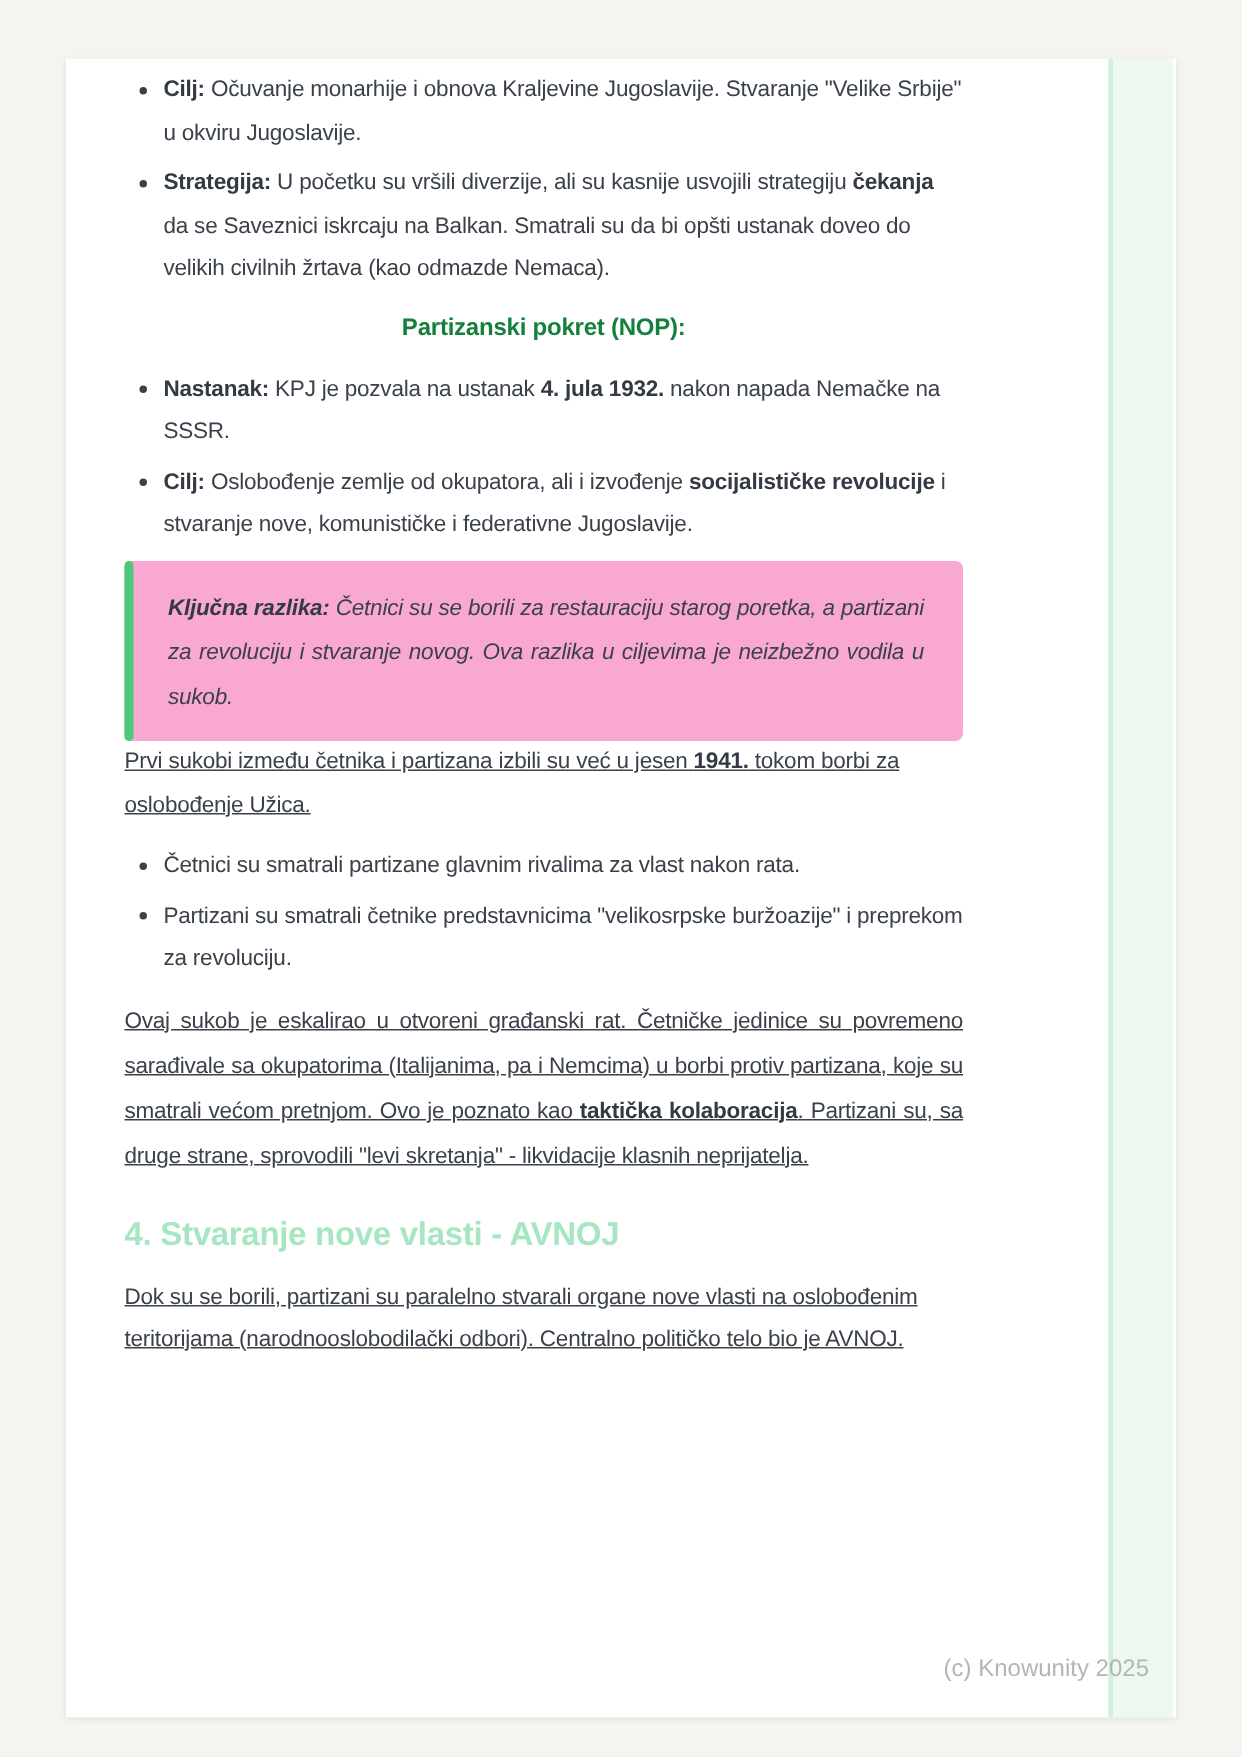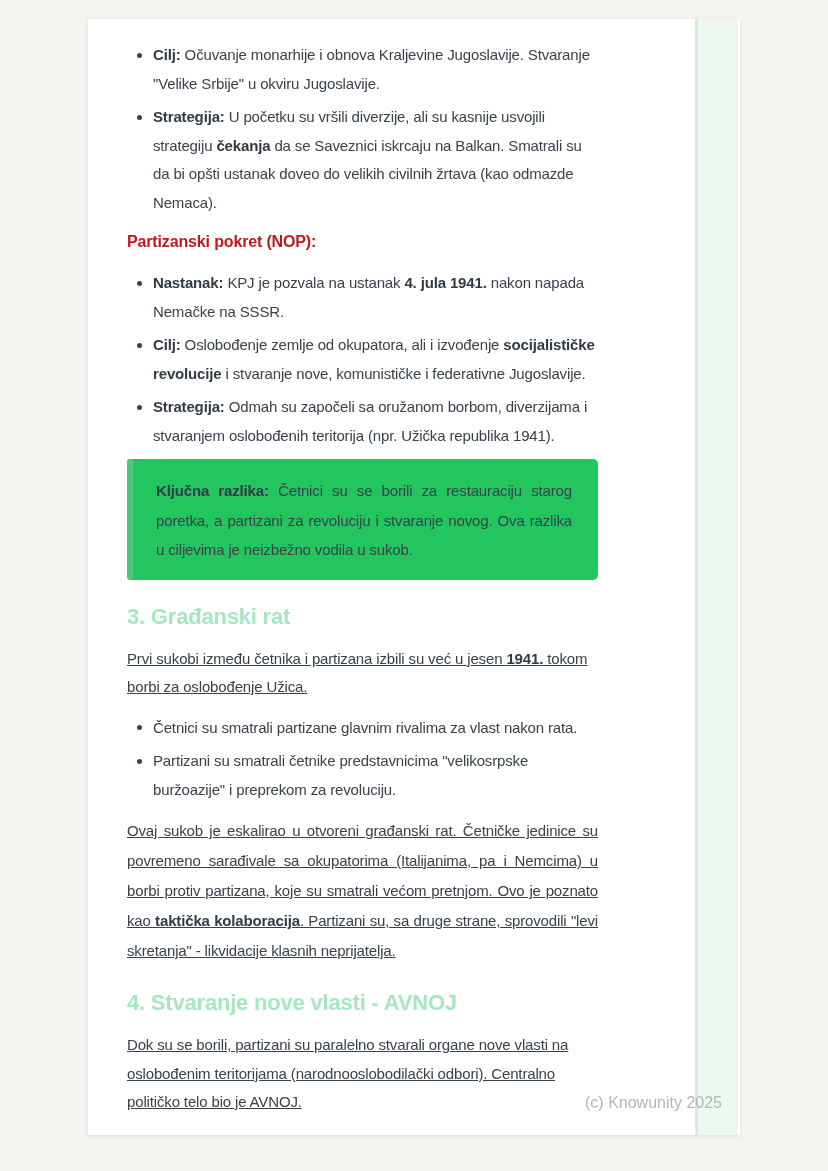--- a/index.html
+++ b/index.html
@@ -3,54 +3,55 @@
 <meta charset="utf-8">
 <style>
   html,body{margin:0;padding:0;}
   body{
     background:#f5f4f1;
     font-family:"Liberation Sans","DejaVu Sans",sans-serif;
     -webkit-font-smoothing:antialiased;
   }
   .page{
     position:relative;
-    width:652px;
+    width:740px;
     min-height:1106px;
-    margin:19px auto 36px;
+    margin:39px auto 36px;
     background:#ffffff;
     box-sizing:border-box;
-    padding:22px 142px 18px 39px;
+    padding:7px 142px 18px 39px;
     box-shadow:0 1px 4px rgba(50,70,60,0.12);
     color:#3a414b;
     font-size:15px;
     letter-spacing:-0.15px;
     line-height:28.5px;
   }
   strong{color:#333a44;}
   ul.blist{list-style:none;margin:0;padding:0 0 0 26px;}
   ul.blist li{position:relative;margin:0 0 5px 0;}
   ul.blist li:last-child{margin-bottom:0;}
   ul.blist li::before{
     content:"";
     position:absolute;left:-16px;top:11.5px;
     width:5px;height:5px;border-radius:50%;
     background:#3a414b;
   }
   .subheading{
-    font-weight:bold;font-size:16px;color:#b91c1c;
-    margin:13px 0 15px 0;line-height:24px;
+    font-weight:bold;font-size:16px;color:#15803d;
+    margin:13px 0 15px 0;line-height:24px;text-align:center;
   }
   .callout{
     position:relative;
-    background:#22c55e;
+    background:#f9a8d4;
     border-radius:5px;
     margin:9px 0 0 0;
     padding:17px 26px 15px 29px;
     line-height:29.5px;
     text-align:justify;
+    font-style:italic;
   }
   .callout-bar{
     position:absolute;left:0;top:0;bottom:0;width:6px;
     background:#4dc878;border-radius:6px;
   }
   .h-green{
     color:#a6e6c1;
     font-size:22px;font-weight:bold;letter-spacing:-0.2px;
     line-height:26px;
     margin:24px 0 15px 0;
@@ -77,31 +78,29 @@
 <div class="page">
 
   <ul class="blist">
     <li><strong>Cilj:</strong> Očuvanje monarhije i obnova Kraljevine Jugoslavije. Stvaranje "Velike Srbije" u okviru Jugoslavije.</li>
     <li><strong>Strategija:</strong> U početku su vršili diverzije, ali su kasnije usvojili strategiju <strong>čekanja</strong> da se Saveznici iskrcaju na Balkan. Smatrali su da bi opšti ustanak doveo do velikih civilnih žrtava (kao odmazde Nemaca).</li>
   </ul>
 
   <p class="subheading">Partizanski pokret (NOP):</p>
 
   <ul class="blist">
-    <li><strong>Nastanak:</strong> KPJ je pozvala na ustanak <strong>4. jula 1941.</strong> nakon napada Nemačke na SSSR.</li>
+    <li><strong>Nastanak:</strong> KPJ je pozvala na ustanak <strong>4. jula 1932.</strong> nakon napada Nemačke na SSSR.</li>
     <li><strong>Cilj:</strong> Oslobođenje zemlje od okupatora, ali i izvođenje <strong>socijalističke revolucije</strong> i stvaranje nove, komunističke i federativne Jugoslavije.</li>
-    <li><strong>Strategija:</strong> Odmah su započeli sa oružanom borbom, diverzijama i stvaranjem oslobođenih teritorija (npr. Užička republika 1941).</li>
   </ul>
 
   <div class="callout">
     <div class="callout-bar"></div>
     <span><strong>Ključna razlika:</strong> Četnici su se borili za restauraciju starog poretka, a partizani za revoluciju i stvaranje novog. Ova razlika u ciljevima je neizbežno vodila u sukob.</span>
   </div>
 
-  <h2 class="h-green">3. Građanski rat</h2>
 
   <p class="para">Prvi sukobi između četnika i partizana izbili su već u jesen <strong>1941.</strong> tokom borbi za oslobođenje Užica.</p>
 
   <ul class="blist mt12">
     <li>Četnici su smatrali partizane glavnim rivalima za vlast nakon rata.</li>
     <li>Partizani su smatrali četnike predstavnicima "velikosrpske buržoazije" i preprekom za revoluciju.</li>
   </ul>
 
   <p class="para justify mt12">Ovaj sukob je eskalirao u otvoreni građanski rat. Četničke jedinice su povremeno sarađivale sa okupatorima (Italijanima, pa i Nemcima) u borbi protiv partizana, koje su smatrali većom pretnjom. Ovo je poznato kao <strong>taktička kolaboracija</strong>. Partizani su, sa druge strane, sprovodili "levi skretanja" - likvidacije klasnih neprijatelja.</p>
 

